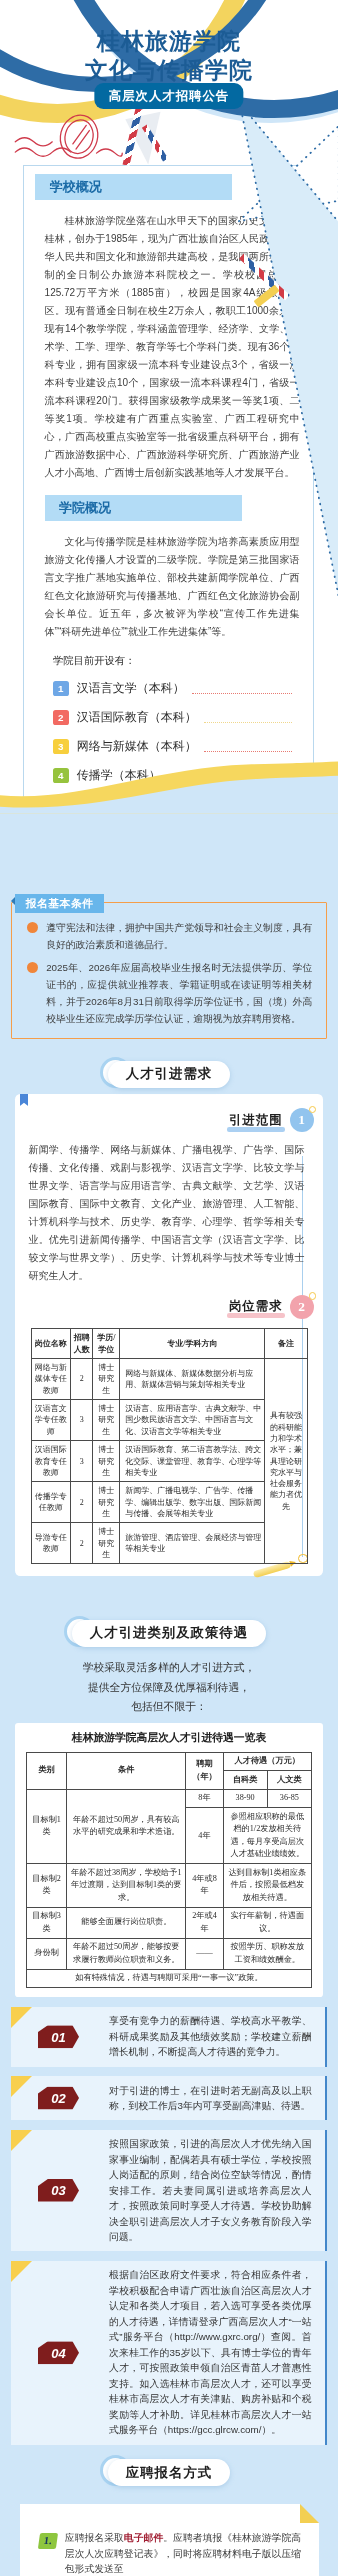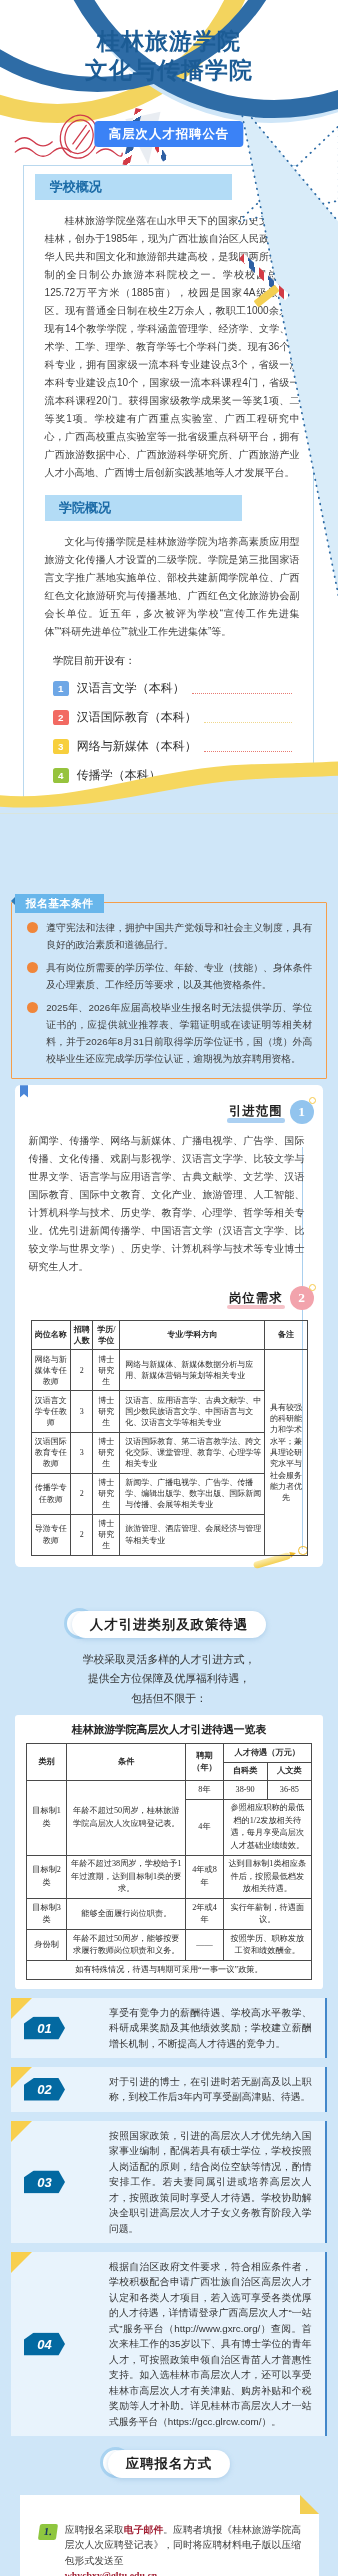--- a/index.html
+++ b/index.html
@@ -16,22 +16,22 @@
   .ring{position:absolute;border-radius:50%;}
   .ring-blue-l{width:371px;height:371px;border:15.5px solid #2e6ca6;top:-309px;left:-103px;z-index:3;}
   .ring-yellow-l{width:371px;height:371px;border:19.6px solid #f3d45e;top:-286px;left:-147px;z-index:2;}
   .ring-lightblue-r{width:402px;height:402px;border:15.5px solid #cfe6f8;top:-309px;right:-149px;z-index:2;}
   .ring-blue-r{width:422px;height:422px;border:18.5px solid #2e6ca6;top:-340px;right:-165px;z-index:3;}
 
   .main-title{position:absolute;top:27px;left:0;width:338px;text-align:center;z-index:4;}
   .main-title div{font-size:23px;line-height:29px;font-weight:bold;color:#1c5c95;letter-spacing:1px;}
 
   .banner{position:absolute;top:83px;left:50%;transform:translateX(-50%);
-    background:#3b82f6;color:#fff;font-size:12.4px;font-weight:bold;letter-spacing:1px;
-    padding:4.6px 14.4px;border-radius:4px;z-index:6;margin-top:38px;}
+    background:#0369a1;color:#fff;font-size:12.4px;font-weight:bold;letter-spacing:1px;
+    padding:4.6px 14.4px;border-radius:9px;z-index:6;}
 
   
   .squiggle{position:absolute;left:13.4px;top:112px;z-index:4;}
   .strip1{position:absolute;left:129px;top:108px;width:6.7px;height:58px;transform:rotate(13deg);z-index:5;
     background:repeating-linear-gradient(135deg,#d23b46 0 5.2px,#ffffff 5.2px 9.3px,#2e5fa3 9.3px 15px,#ffffff 15px 19px);}
   .strip2{position:absolute;left:152px;top:123px;width:6.2px;height:40px;transform:rotate(-32deg);z-index:5;
     background:repeating-linear-gradient(135deg,#d23b46 0 4.6px,#ffffff 4.6px 8.2px,#2e5fa3 8.2px 13.4px,#ffffff 13.4px 17px);}
   .env-gray{position:absolute;left:130px;top:115px;width:0;height:0;z-index:4;
     border-left:13.4px solid transparent;border-right:23px solid transparent;border-top:49px solid #e9edf2;
     transform:rotate(-12deg);}
@@ -120,22 +120,22 @@
     font-family:"Liberation Serif","DejaVu Serif",serif;font-size:8.2px;color:#2b2b2b;}
   .t-table th,.t-table td{border:0.5px solid #4a4a4a;padding:2.6px 3.1px;text-align:center;line-height:12.4px;}
 
   
   .benefit{position:relative;width:316px;margin:9.3px auto 0 auto;background:#e8f3fc;
     border-right:2.6px solid #4387ca;box-sizing:border-box;padding:6.7px 13.4px 6.7px 77px;min-height:43px;
     display:flex;align-items:center;}
   .benefit:first-of-type{margin-top:17.5px;}
   .benefit::before{content:"";position:absolute;top:0;left:0;width:0;height:0;
     border-top:21.6px solid #f8cf4e;border-right:21.6px solid transparent;}
-  .b-badge{position:absolute;left:13px;top:50%;transform:translateY(-50%);width:41px;height:23px;
-    background:#0369a1;color:#fff;font-size:13px;font-weight:bold;font-style:italic;
+  .b-badge{position:absolute;left:27px;top:50%;transform:translateY(-50%);width:41px;height:23px;
+    background:#7f1d1d;color:#fff;font-size:13px;font-weight:bold;font-style:italic;
     display:flex;align-items:center;justify-content:center;
     clip-path:polygon(24% 0,84% 0,100% 50%,84% 100%,0 100%,0 30%);}
   .b-text{font-size:9.8px;line-height:15.5px;text-align:justify;color:#333;margin-left:21px;}
 
   
   .card-c{position:relative;width:299px;margin:17.5px auto 0 auto;background:#fff;
     padding:14.4px 17.5px 13.4px 19.6px;box-sizing:border-box;}
   .card-c .fold{position:absolute;top:0;right:0;width:0;height:0;border-style:solid;
     border-width:0 19.6px 19.6px 0;border-color:#cfe6f8 #cfe6f8 #f3cf52 transparent;}
   .app-item{display:flex;margin-top:12.4px;}
@@ -234,28 +234,27 @@
   </section>
 
   <section class="cond-box">
     <div class="cond-tab">报名基本条件</div>
     <div class="cond-row">
       <span class="dot"></span>
       <span class="cond-text">遵守宪法和法律，拥护中国共产党领导和社会主义制度，具有良好的政治素质和道德品行。</span>
     </div>
     <div class="cond-row">
       <span class="dot"></span>
-      <span class="cond-text">具有岗位所需要的学历学位、年龄、专业（技能）、身体条件及心理素质、工作经历等要求，以及其他资格条件。</span>
-    </div>
-    <div class="cond-row">
-      <span class="dot"></span>
       <span class="cond-text">2025年、2026年应届高校毕业生报名时无法提供学历、学位证书的，应提供就业推荐表、学籍证明或在读证明等相关材料，并于2026年8月31日前取得学历学位证书，国（境）外高校毕业生还应完成学历学位认证，逾期视为放弃聘用资格。</span>
     </div>
   </section>
 
+  <div class="pill-wrap mt44">
+      <div class="pill">人才引进需求</div>
+    </div>
 
   <section class="card-a">
     <div class="bookmark"></div>
     <div class="timeline"></div>
 
     <div class="sub-head">
       <span class="sub-title blue-u">引进范围</span>
       <span class="num-circle nc-blue">1</span>
     </div>
     <p class="scope-para">新闻学、传播学、网络与新媒体、广播电视学、广告学、国际传播、文化传播、戏剧与影视学、汉语言文字学、比较文学与世界文学、语言学与应用语言学、古典文献学、文艺学、汉语国际教育、国际中文教育、文化产业、旅游管理、人工智能、计算机科学与技术、历史学、教育学、心理学、哲学等相关专业。优先引进新闻传播学、中国语言文学（汉语言文字学、比较文学与世界文学）、历史学、计算机科学与技术等专业博士研究生人才。</p>
@@ -331,21 +330,21 @@
         <th rowspan="2" style="width:112px;font-family:Liberation Mono, monospace;">条件</th>
         <th rowspan="2" style="width:30px;">聘期（年）</th>
         <th colspan="2">人才待遇（万元）</th>
       </tr>
       <tr>
         <th>自科类</th>
         <th>人文类</th>
       </tr>
       <tr>
         <td rowspan="2">目标制1类</td>
-        <td rowspan="2">年龄不超过50周岁，桂林旅游学院高层次人次应聘登记表。</td>
+        <td rowspan="2">年龄不超过50周岁，具有较高水平的研究成果和学术造诣。</td>
         <td>8年</td>
         <td>38-90</td>
         <td>36-85</td>
       </tr>
       <tr>
         <td>4年</td>
         <td colspan="2">参照相应职称的最低档的1/2发放相关待遇，每月享受高层次人才基础业绩绩效。</td>
       </tr>
       <tr>
         <td>目标制2类</td>

